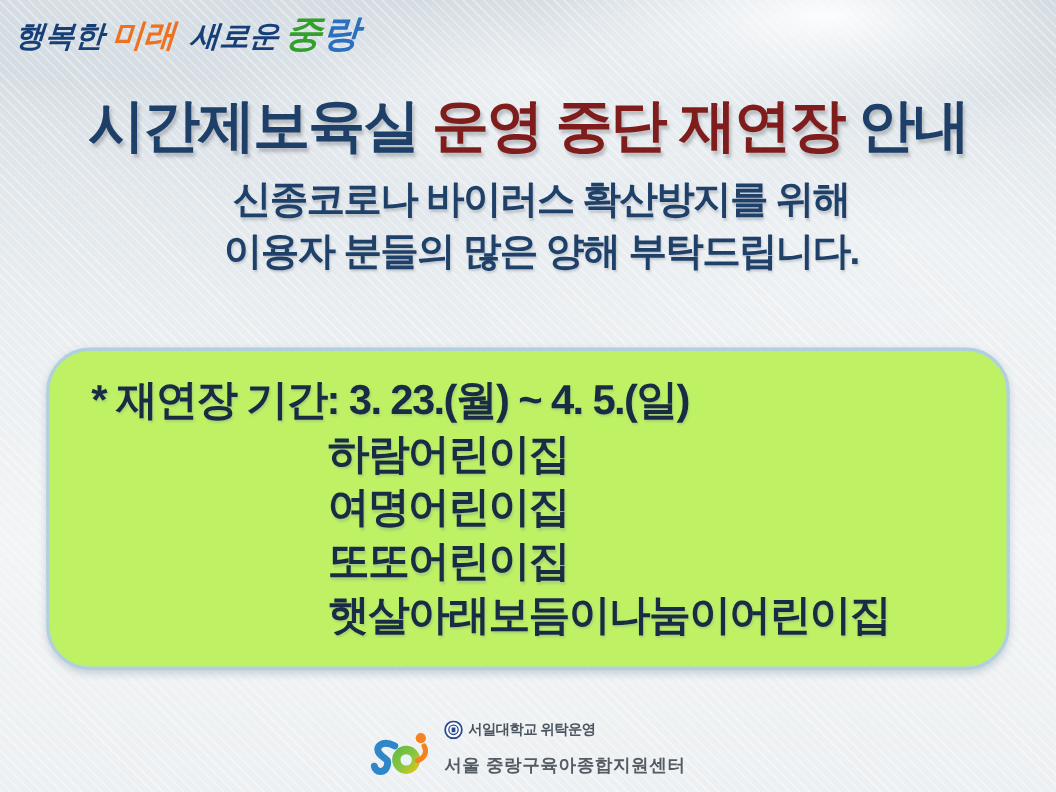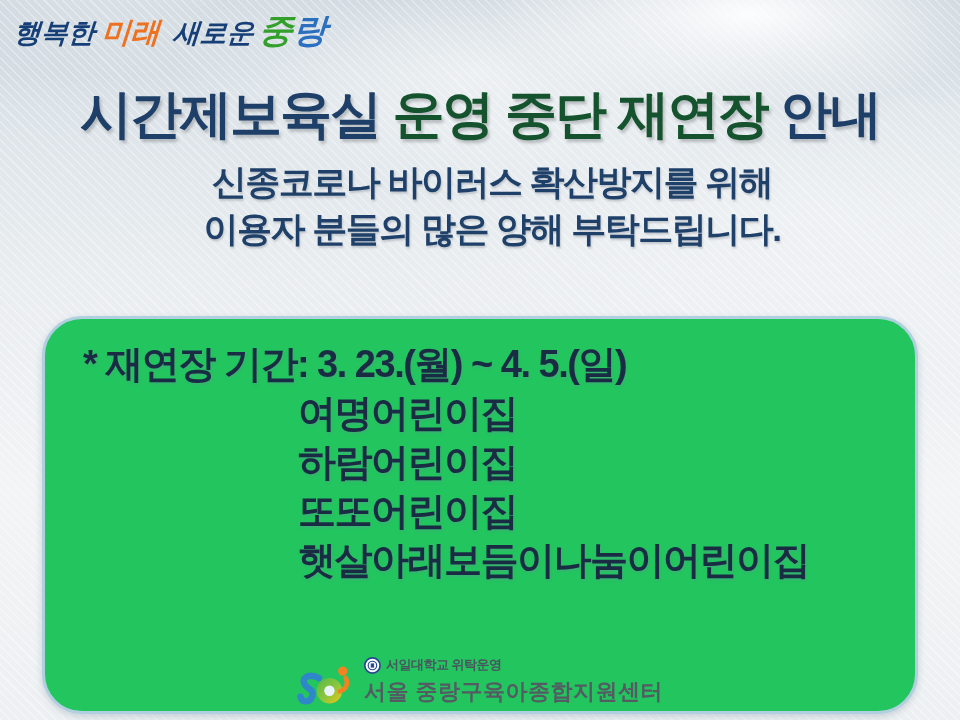--- a/index.html
+++ b/index.html
@@ -47,38 +47,38 @@
 
   
   .title{
     position:absolute;top:80px;left:0;width:100%;
     margin:0;text-align:center;
     font-size:52px;font-weight:800;letter-spacing:-2px;
     text-shadow:2px 3px 3px rgba(110,115,120,.40);
     white-space:nowrap;
   }
   .navy{color:#1e3f68;}
-  .red{color:#14532d;}
+  .red{color:#7f1d1d;}
 
   
   .intro{
     position:absolute;top:158px;left:0;width:100%;
     text-align:center;
     font-size:35px;font-weight:700;letter-spacing:-1.5px;
     line-height:47px;color:#1f4068;
     text-shadow:1px 2px 2px rgba(120,130,140,.35);
     padding-left:12px;
   }
 
   
   .notice-box{
     position:absolute;left:42px;top:316px;
-    width:876px;height:398px;
+    width:876px;height:293px;
     box-sizing:border-box;
-    background:#22c55e;
+    background:#bef264;
     border:3px solid #b0d0e0;
     border-radius:40px;
     box-shadow:0 3px 7px rgba(140,160,175,.40);
     padding:21px 18px 0 38px;
   }
   .box-line{
     font-size:38px;font-weight:700;letter-spacing:-1.5px;
     line-height:49px;color:#1a2b44;
     white-space:nowrap;
     text-shadow:1px 2px 2px rgba(110,140,160,.30);
@@ -88,27 +88,27 @@
   
   .footer{
     position:absolute;left:50%;bottom:13px;
     transform:translateX(-50%);
     display:flex;align-items:flex-end;gap:9px;
   }
   .mark{display:block;}
   .footer-text{display:flex;flex-direction:column;align-items:flex-start;}
   .operator-row{
     display:flex;align-items:center;gap:5px;
-    margin-bottom:3px;
+    margin-bottom:14px;
   }
   .operator-row .op-label{
     font-size:13px;font-weight:700;color:#4a5560;letter-spacing:-0.5px;
   }
   .center-name{
-    font-size:22px;font-weight:600;color:#545b63;letter-spacing:0.5px;
+    font-size:16px;font-weight:600;color:#545b63;letter-spacing:0.5px;
     white-space:nowrap;
   }
 </style>
 </head>
 <body>
 
 <div class="slide">
   <div class="sky"></div>
   <div class="hatch"></div>
 
@@ -120,22 +120,22 @@
 
     <h1 class="title"><span class="navy">시간제보육실 </span><span class="red">운영 중단 재연장</span><span class="navy"> 안내</span></h1>
 
     <div class="intro">
       <div class="intro-line">신종코로나 바이러스 확산방지를 위해</div>
       <div class="intro-line">이용자 분들의 많은 양해 부탁드립니다.</div>
     </div>
 
     <div class="notice-box">
       <div class="box-line">* 재연장 기간: 3. 23.(월) ~ 4. 5.(일)</div>
+      <div class="box-line indent">하람어린이집</div>
       <div class="box-line indent">여명어린이집</div>
-      <div class="box-line indent">하람어린이집</div>
       <div class="box-line indent">또또어린이집</div>
       <div class="box-line indent">햇살아래보듬이나눔이어린이집</div>
     </div>
 
     <div class="footer">
       <svg class="mark" width="58" height="44" viewBox="0 0 100 76">
         <defs>
           <linearGradient id="gy" x1="0" y1="0" x2="1" y2="1">
             <stop offset="0" stop-color="#57b947"></stop>
             <stop offset="0.55" stop-color="#8dc63f"></stop>

